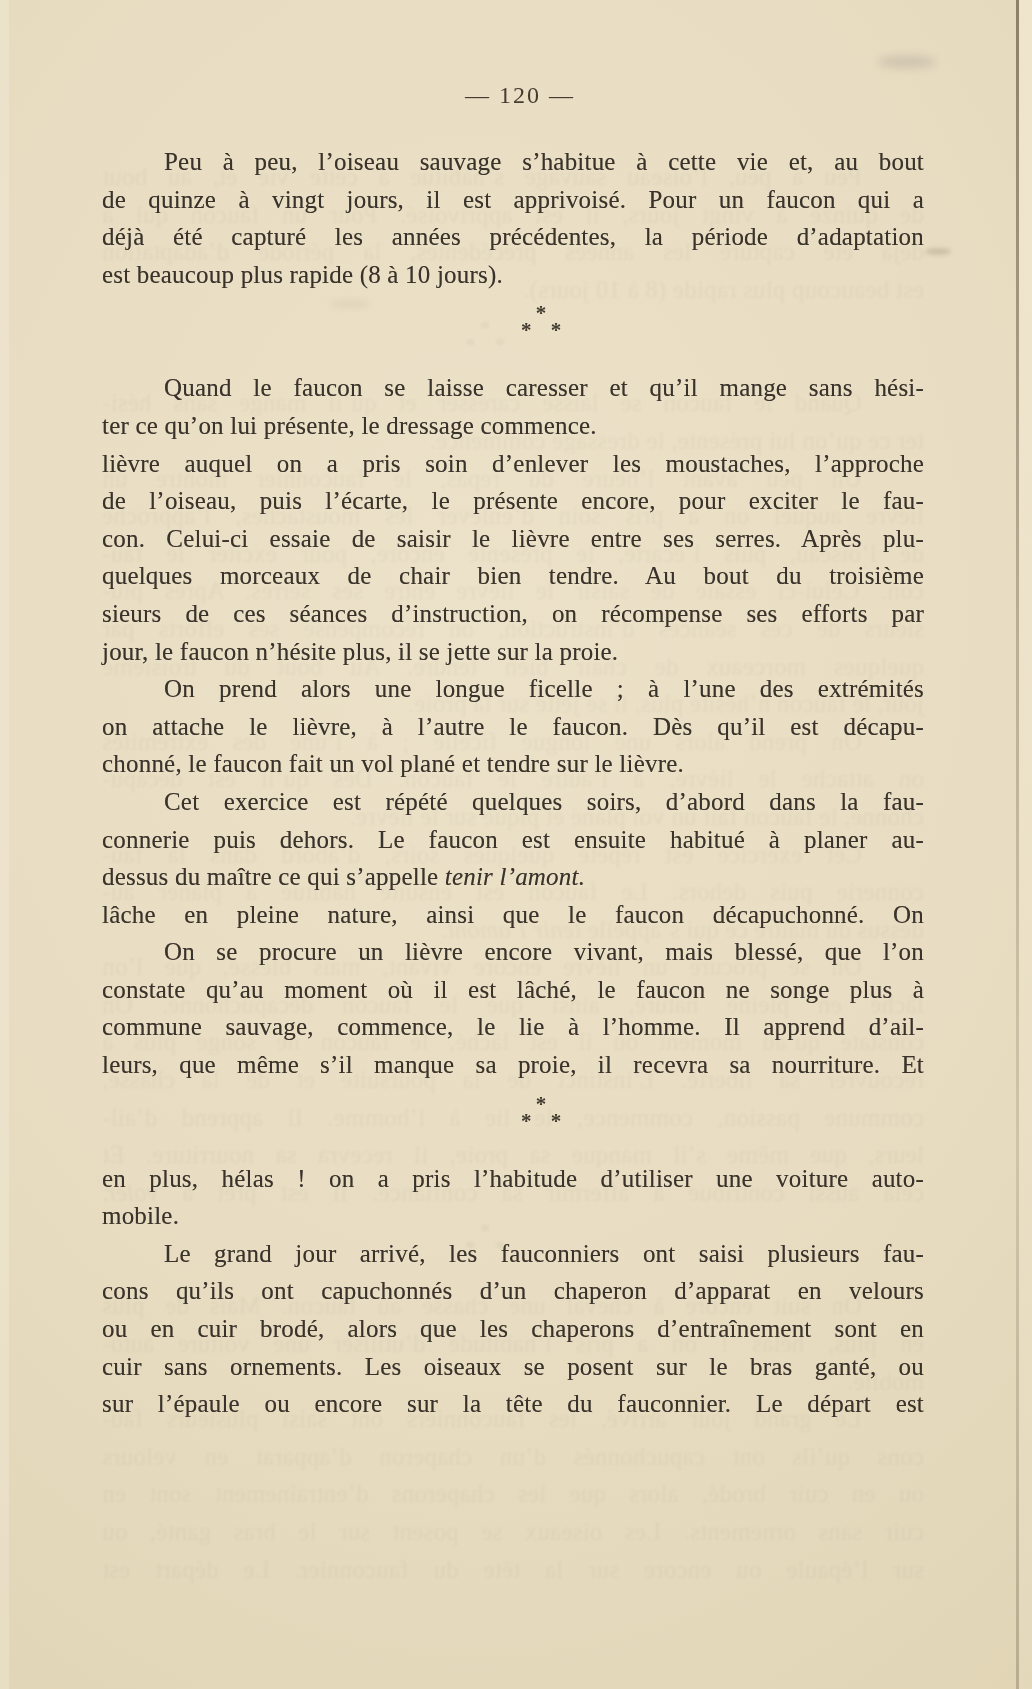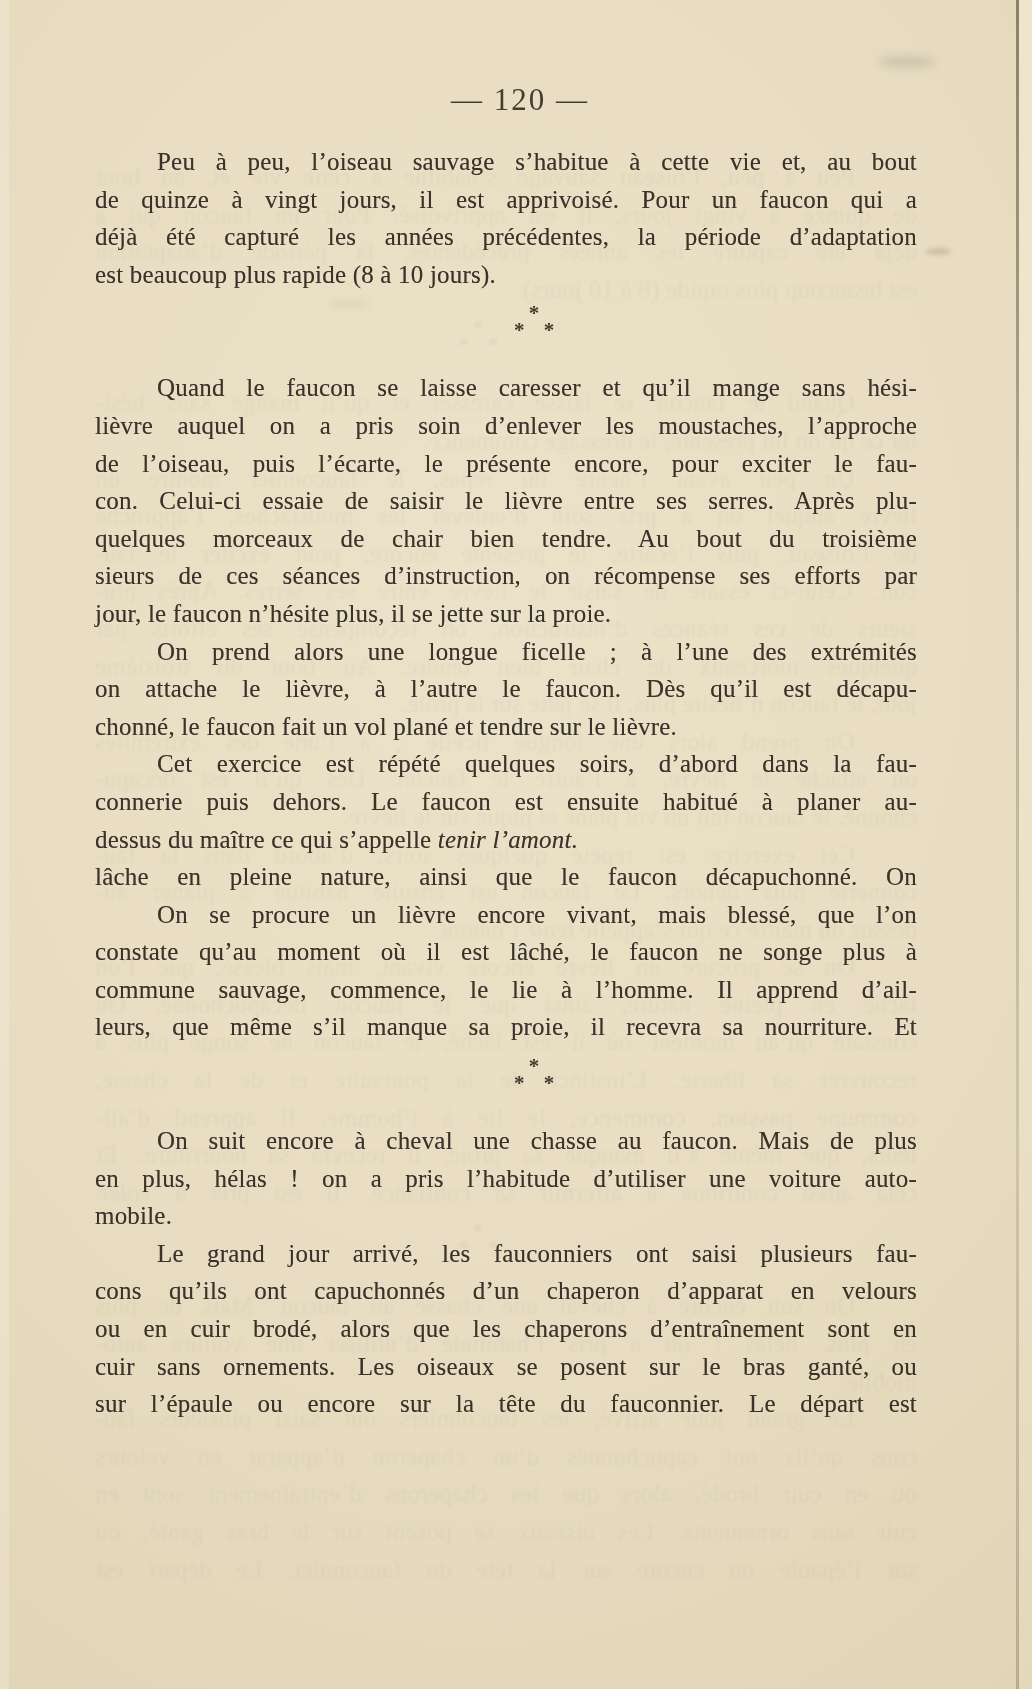--- a/index.html
+++ b/index.html
@@ -16,29 +16,29 @@
   }
   .scan { position: absolute; inset: 0; }
 
   .pagenum {
     position: absolute;
     top: 82px;
     left: 95px;
     width: 822px;
     text-align: center;
     transform: translateX(14px);
-    font-size: 31px;
+    font-size: 24px;
     letter-spacing: 2px;
     color: #453c31;
   }
 
   .text {
     position: absolute;
     top: 143px;
-    left: 95px;
+    left: 102px;
     width: 822px;
     font-size: 25px;
   }
   .line {
     line-height: 37.6px;
     height: 37.6px;
     letter-spacing: 0.2px;
     text-align: justify;
     text-align-last: justify;
     text-shadow: 0 0 0.6px rgba(58, 51, 43, 0.45);
@@ -189,20 +189,21 @@
       <div class="line end">est beaucoup plus rapide (8 à 10 jours).</div>
     </section>
 
     <div class="separator">
       <div class="sep-row">*</div>
       <div class="sep-row">* *</div>
     </div>
 
     <section>
       <div class="line first">Quand le faucon se laisse caresser et qu’il mange sans hési-</div>
+      <div class="line end">ter ce qu’on lui présente, le dressage commence.</div>
     </section>
 
     <section>
       <div class="line">lièvre auquel on a pris soin d’enlever les moustaches, l’approche</div>
       <div class="line">de l’oiseau, puis l’écarte, le présente encore, pour exciter le fau-</div>
       <div class="line">con. Celui-ci essaie de saisir le lièvre entre ses serres. Après plu-</div>
       <div class="line">quelques morceaux de chair bien tendre. Au bout du troisième</div>
       <div class="line">sieurs de ces séances d’instruction, on récompense ses efforts par</div>
       <div class="line end">jour, le faucon n’hésite plus, il se jette sur la proie.</div>
     </section>
@@ -226,21 +227,20 @@
       <div class="line">commune sauvage, commence, le lie à l’homme. Il apprend d’ail-</div>
       <div class="line">leurs, que même s’il manque sa proie, il recevra sa nourriture. Et</div>
     </section>
 
     <div class="separator">
       <div class="sep-row">*</div>
       <div class="sep-row">* *</div>
     </div>
 
     <section>
-      <div class="line first">On suit encore à cheval une chasse au faucon. Mais de plus</div>
       <div class="line">en plus, hélas ! on a pris l’habitude d’utiliser une voiture auto-</div>
       <div class="line end">mobile.</div>
     </section>
 
     <section>
       <div class="line first">Le grand jour arrivé, les fauconniers ont saisi plusieurs fau-</div>
       <div class="line">cons qu’ils ont capuchonnés d’un chaperon d’apparat en velours</div>
       <div class="line">ou en cuir brodé, alors que les chaperons d’entraînement sont en</div>
       <div class="line">cuir sans ornements. Les oiseaux se posent sur le bras ganté, ou</div>
       <div class="line">sur l’épaule ou encore sur la tête du fauconnier. Le départ est</div>

